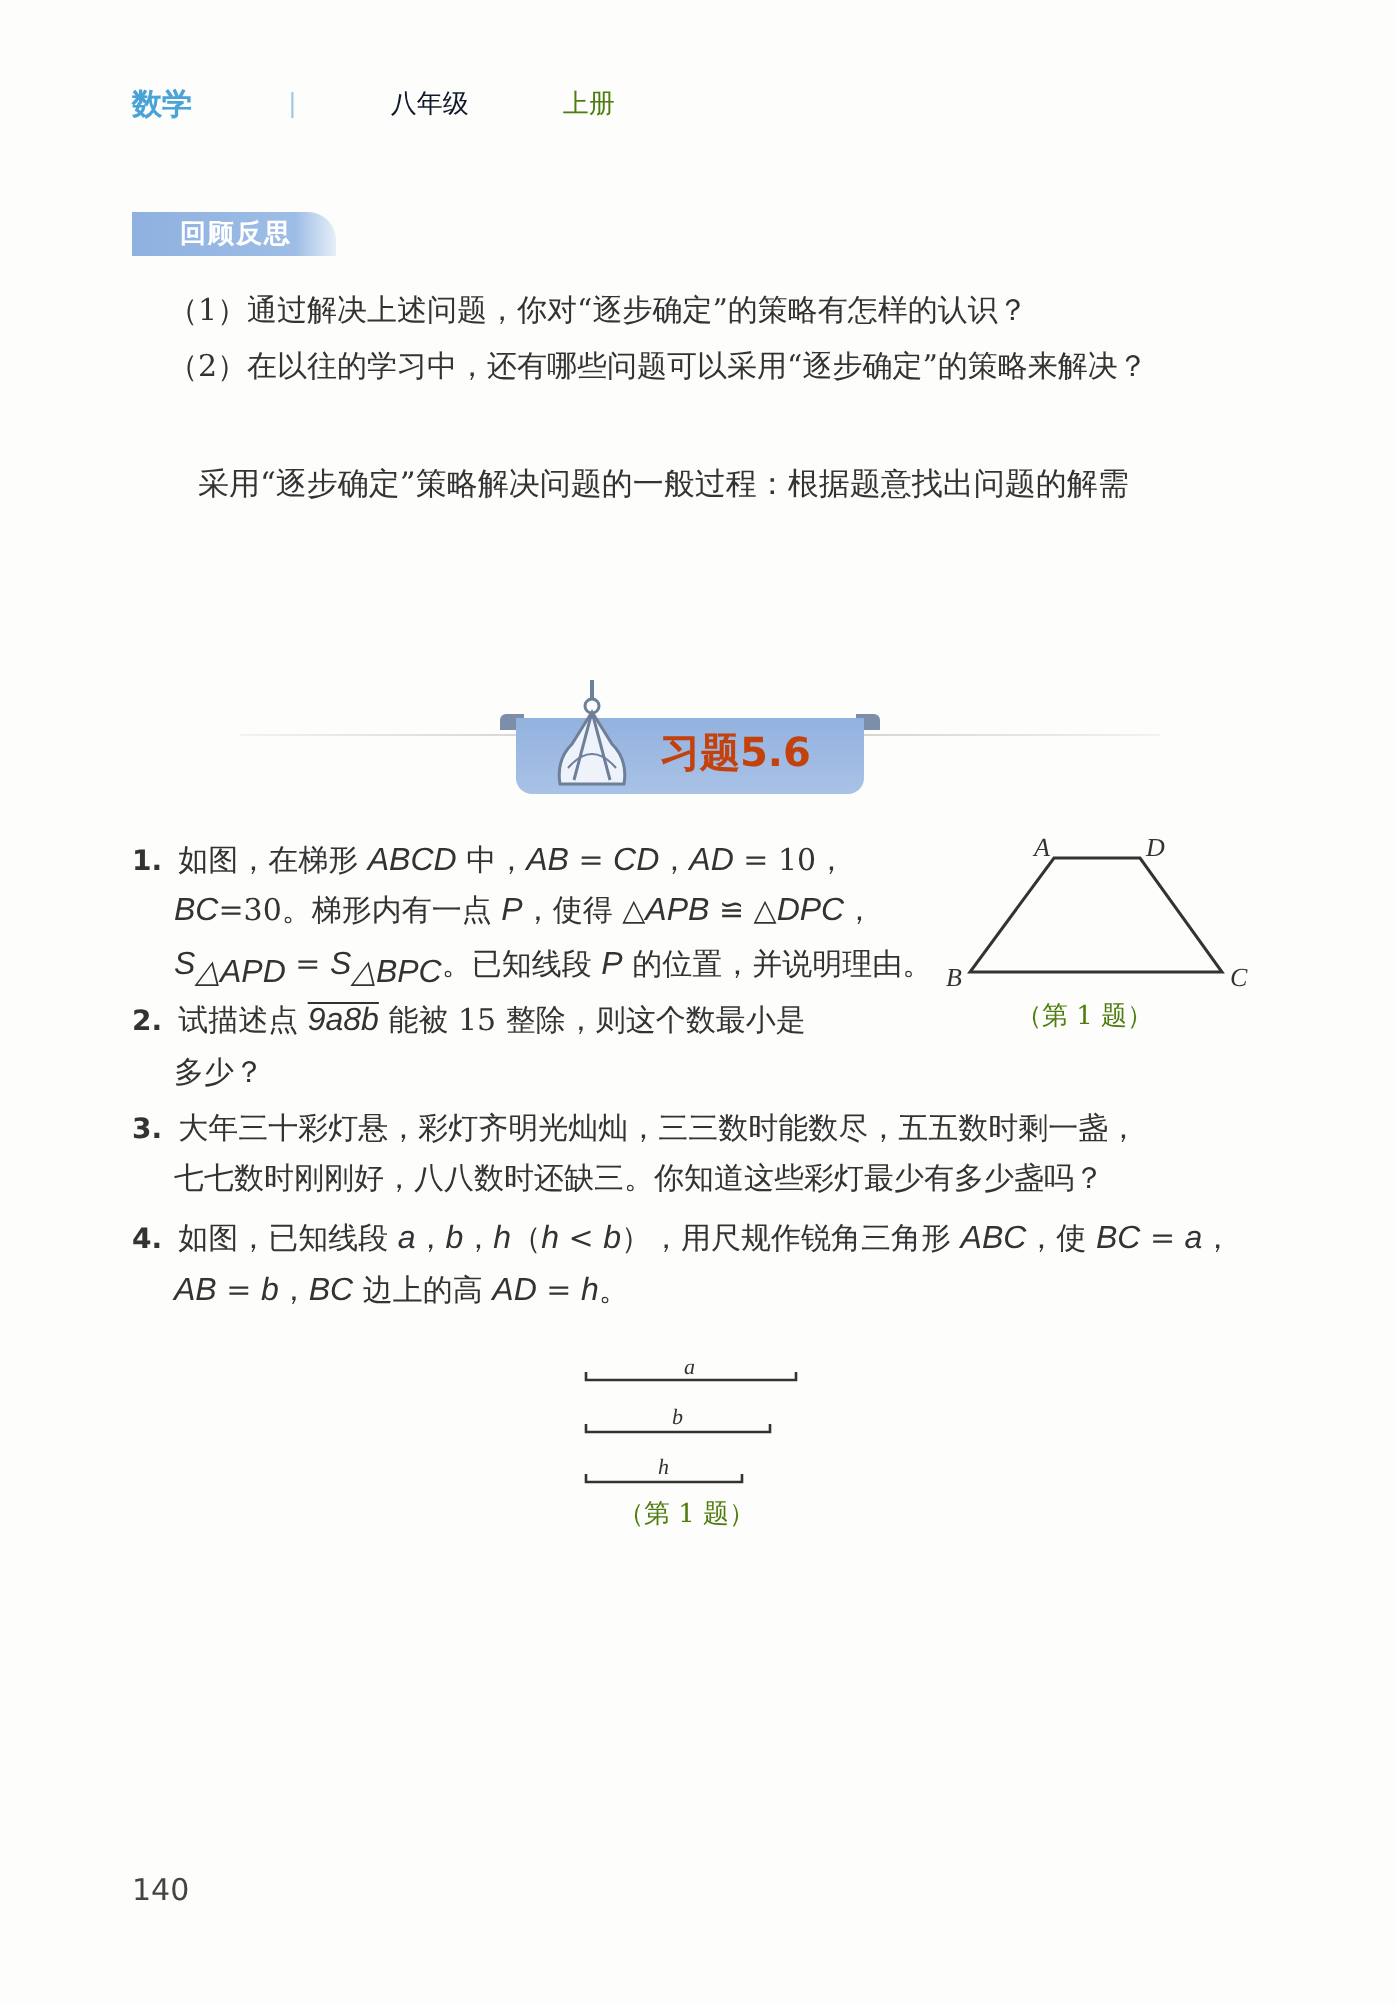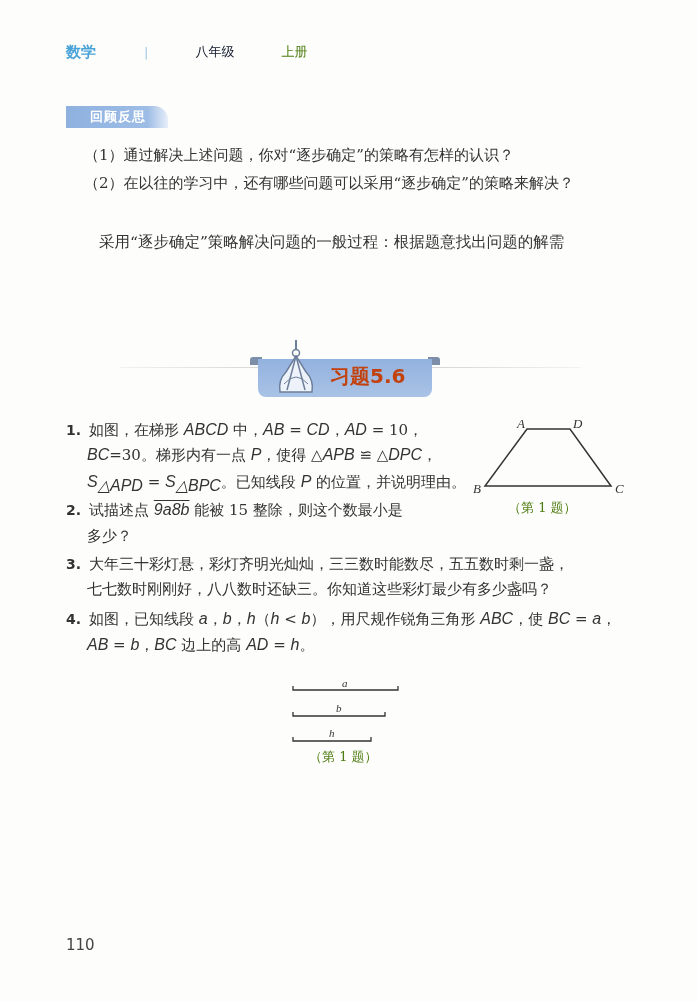--- a/index.html
+++ b/index.html
@@ -128,13 +128,13 @@
 <svg class="abs" style="left:290px; top:676px;" width="120" height="70" viewBox="0 0 120 70">
   <path d="M3 10 L3 14 L108 14 L108 10" fill="none" stroke="#333" stroke-width="1.3"></path>
   <text x="52" y="11" font-family="Liberation Serif, serif" font-style="italic" font-size="11" fill="#333">a</text>
   <path d="M3 36 L3 40 L95 40 L95 36" fill="none" stroke="#333" stroke-width="1.3"></path>
   <text x="46" y="36" font-family="Liberation Serif, serif" font-style="italic" font-size="11" fill="#333">b</text>
   <path d="M3 61 L3 65 L81 65 L81 61" fill="none" stroke="#333" stroke-width="1.3"></path>
   <text x="39" y="61" font-family="Liberation Serif, serif" font-style="italic" font-size="11" fill="#333">h</text>
 </svg>
 <div class="abs caption" style="left:309px; top:748px;">（第 1 题）</div>
 
-<div class="abs page-num sans">110</div>
+<div class="abs page-num sans">140</div>
 
 </body></html>

